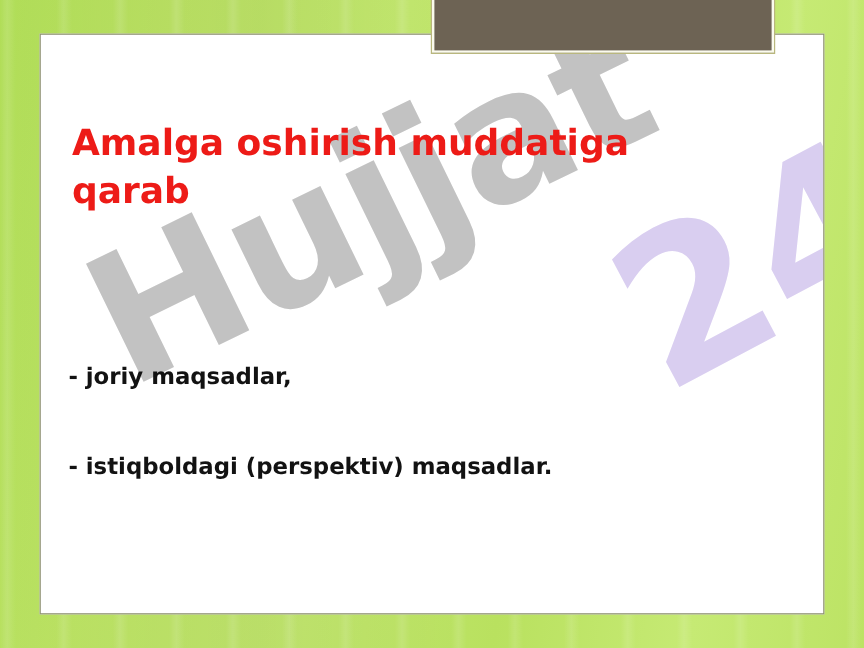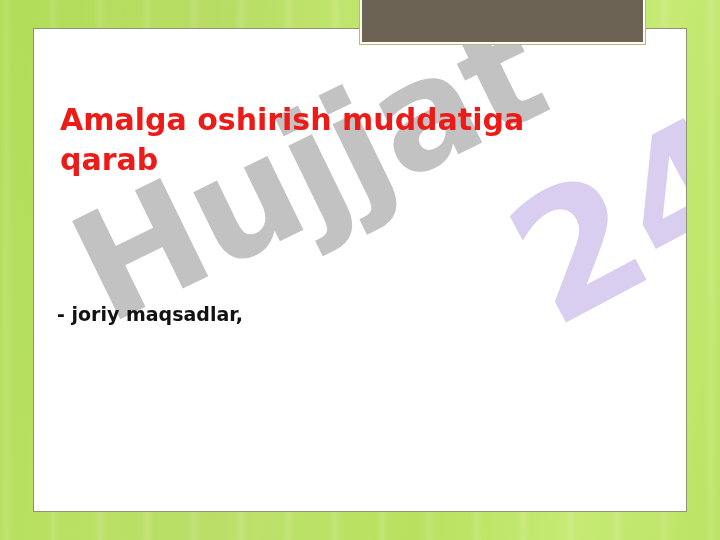--- a/index.html
+++ b/index.html
@@ -139,15 +139,16 @@
       <div class="wm-hujjat">Hujjat</div>
       <div class="wm-24">24</div>
     </div>
   </div>
 
   <div class="slide-text">
     <div class="title">Amalga oshirish muddatiga qarab</div>
 
     <div class="body-line body-line-1">- joriy maqsadlar,</div>
 
+    <div class="body-line body-line-2">- istiqboldagi (perspektiv) maqsadlar.</div>
   </div>
 
 </div>
 
 </body></html>

